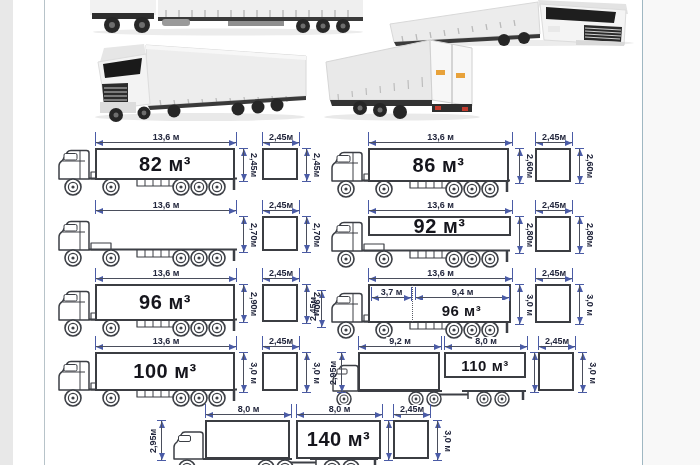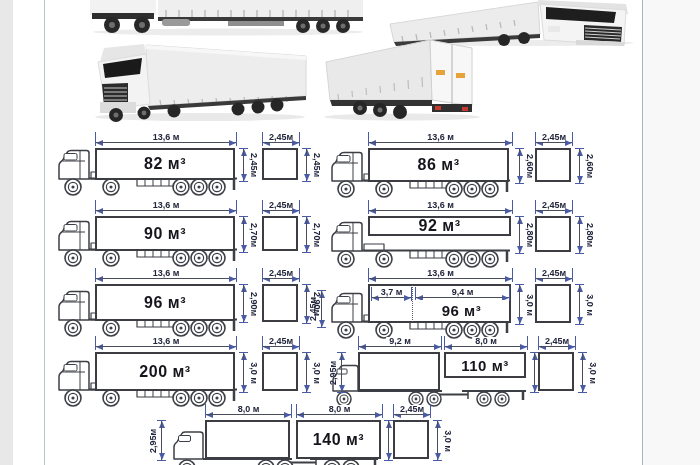--- a/index.html
+++ b/index.html
@@ -4,21 +4,21 @@
 <style>
   html,body{margin:0;padding:0;}
   #page{position:relative;width:700px;height:465px;background:#ffffff;overflow:hidden;
         font-family:"Liberation Sans",sans-serif;}
   .strip{position:absolute;top:0;bottom:0;}
   .vline{position:absolute;top:0;bottom:0;width:1px;}
   .photo{position:absolute;}
   .item{position:absolute;}
   .box{position:absolute;border:2px solid #3b3d42;background:#fff;display:flex;
        align-items:center;justify-content:center;box-sizing:border-box;}
-  .vol{font-weight:bold;font-size:16px;color:#15151c;letter-spacing:0.5px;white-space:nowrap;}
+  .vol{font-weight:bold;font-size:20px;color:#15151c;letter-spacing:0.5px;white-space:nowrap;}
   .vol.small{font-size:15px;}
   .dimh{position:absolute;height:14px;border-left:1px solid #4a5ba6;border-right:1px solid #4a5ba6;}
   .dimh .dline{position:absolute;left:0;right:0;bottom:3px;border-top:1.4px solid #4a4e5c;}
   .dimh::before{content:"";position:absolute;left:0;bottom:0;border-top:3px solid transparent;
       border-bottom:3px solid transparent;border-right:7px solid #4a5ba6;}
   .dimh::after{content:"";position:absolute;right:0;bottom:0;border-top:3px solid transparent;
       border-bottom:3px solid transparent;border-left:7px solid #4a5ba6;}
   .dimh .dlabel{position:absolute;left:50%;bottom:4px;transform:translateX(-50%);
       background:#fff;padding:0 3px;}
   .dlabel{font-weight:bold;font-size:9px;color:#23273d;white-space:nowrap;line-height:1;}
@@ -256,23 +256,20 @@
     <div class="dimv rside" style="left:40px;top:16px;height:34px">
       <div class="dline"></div>
         <span class="dlabel">2,60м</span>
       </div>
   </div>
 
   <div class="item" style="left:55px;top:198px;width:250px;height:70px">
     <svg class="truck" style="left:0;top:21px" width="200" height="48" viewBox="0 0 200 48">
         <use href="#semi-chassis"></use>
       </svg>
-    <div class="box" style="left:40px;top:18px;width:140px;height:35px">
-      <span class="vol">90 м³</span>
-      </div>
     <div class="dimh" style="left:40px;top:2px;width:140px">
       <div class="dline"></div>
         <span class="dlabel">13,6 м</span>
       </div>
     <div class="dimv rside" style="left:184px;top:18px;height:35px">
       <div class="dline"></div>
         <span class="dlabel">2,70м</span>
       </div>
   </div>
   <div class="item" style="left:262px;top:200px;width:60px;height:60px">
@@ -383,21 +380,21 @@
       <div class="dline"></div>
         <span class="dlabel">3,0 м</span>
       </div>
   </div>
 
   <div class="item" style="left:55px;top:334px;width:250px;height:70px">
     <svg class="truck" style="left:0;top:25px" width="200" height="48" viewBox="0 0 200 48">
         <use href="#semi-chassis"></use>
       </svg>
     <div class="box" style="left:40px;top:18px;width:140px;height:39px">
-      <span class="vol">200 м³</span>
+      <span class="vol">100 м³</span>
       </div>
     <div class="dimh" style="left:40px;top:2px;width:140px">
       <div class="dline"></div>
         <span class="dlabel">13,6 м</span>
       </div>
     <div class="dimv rside" style="left:184px;top:18px;height:39px">
       <div class="dline"></div>
         <span class="dlabel">3,0 м</span>
       </div>
   </div>

